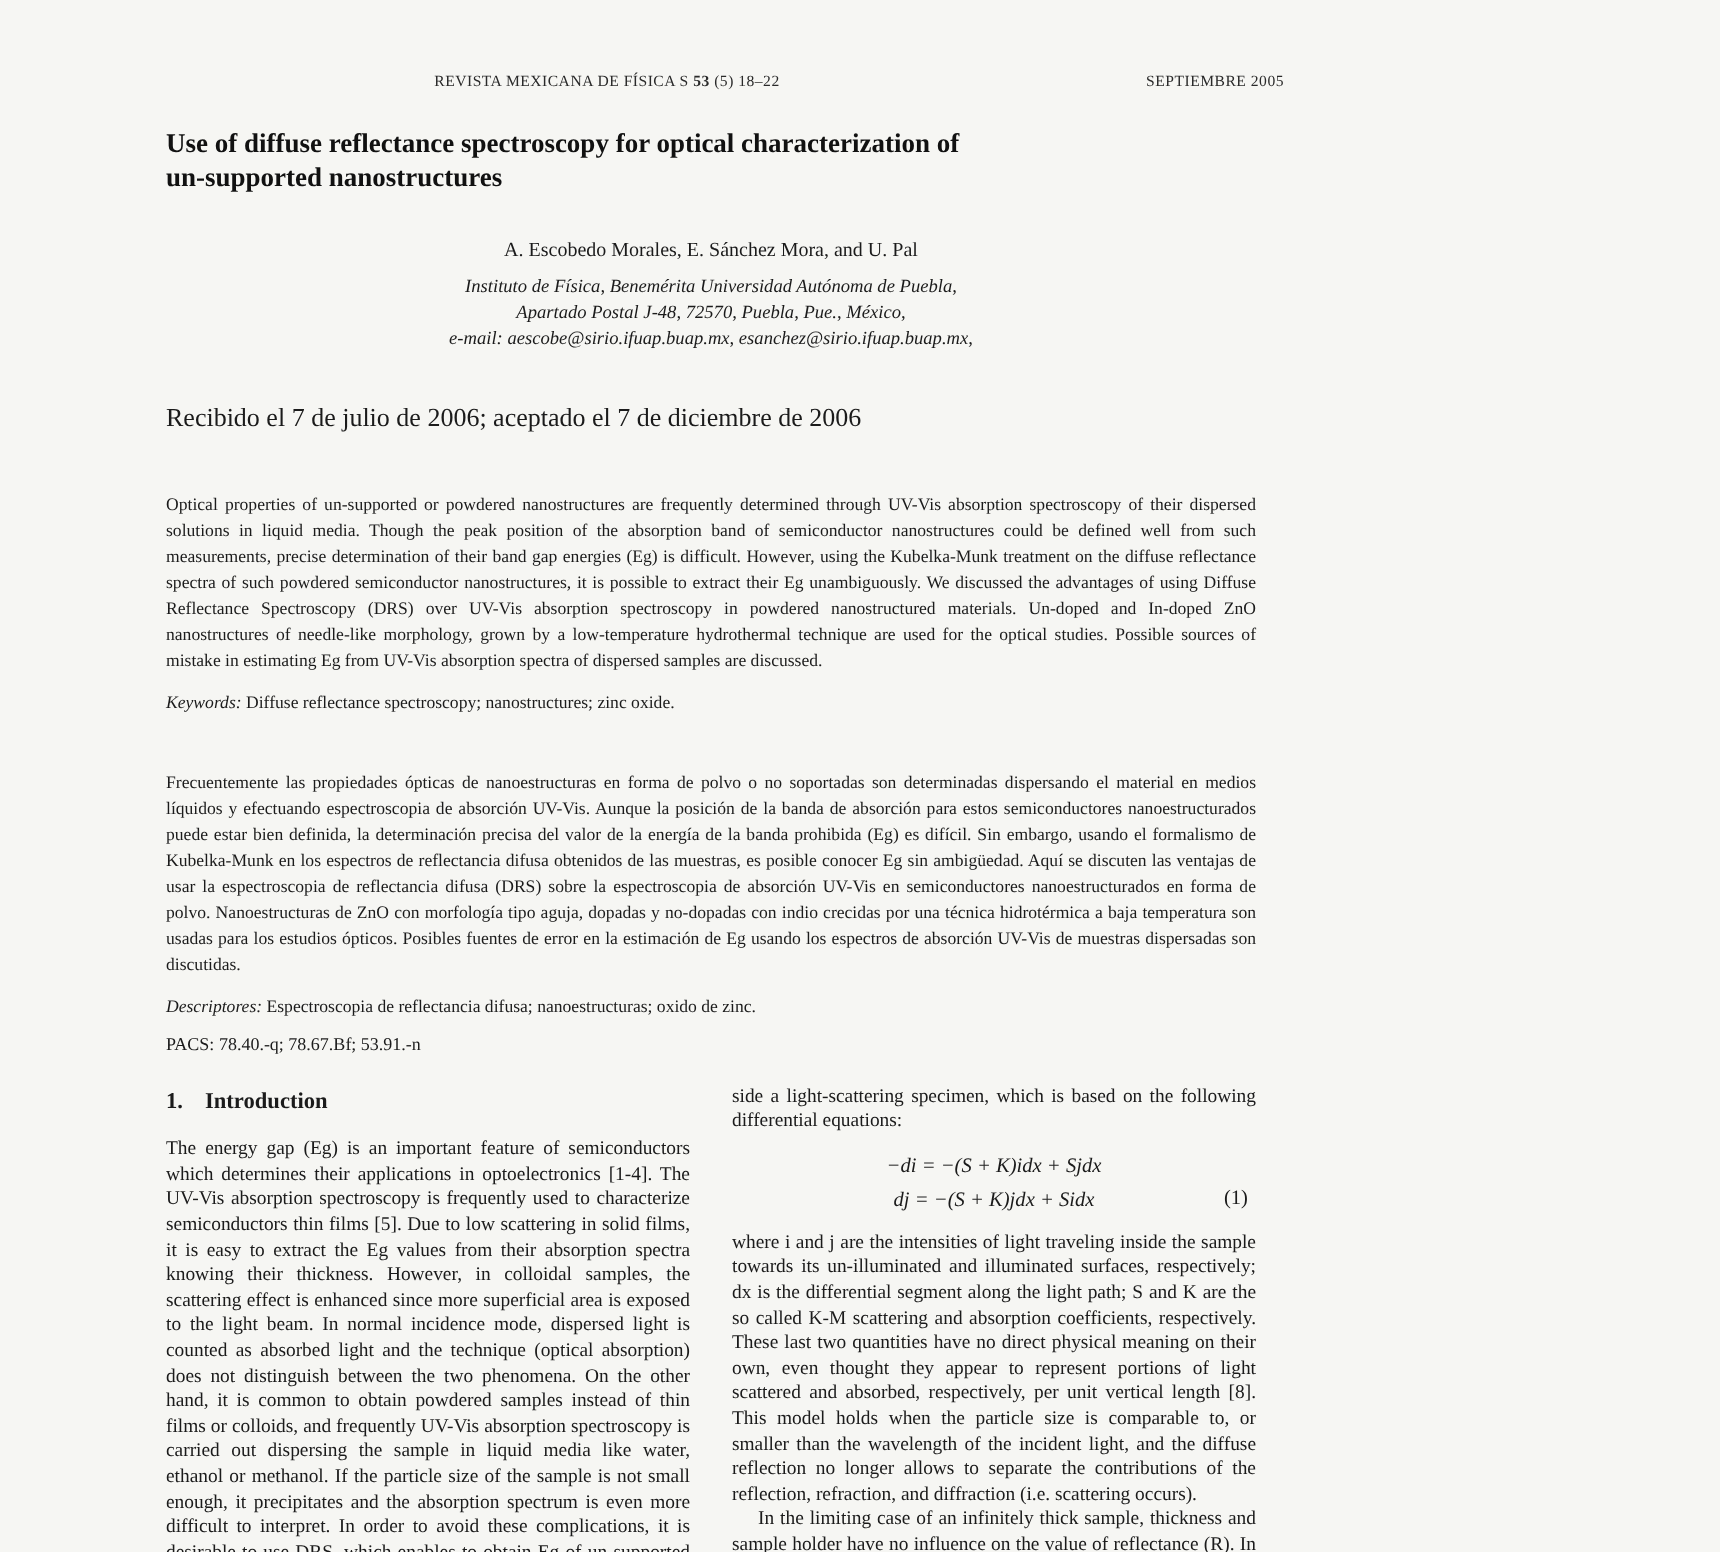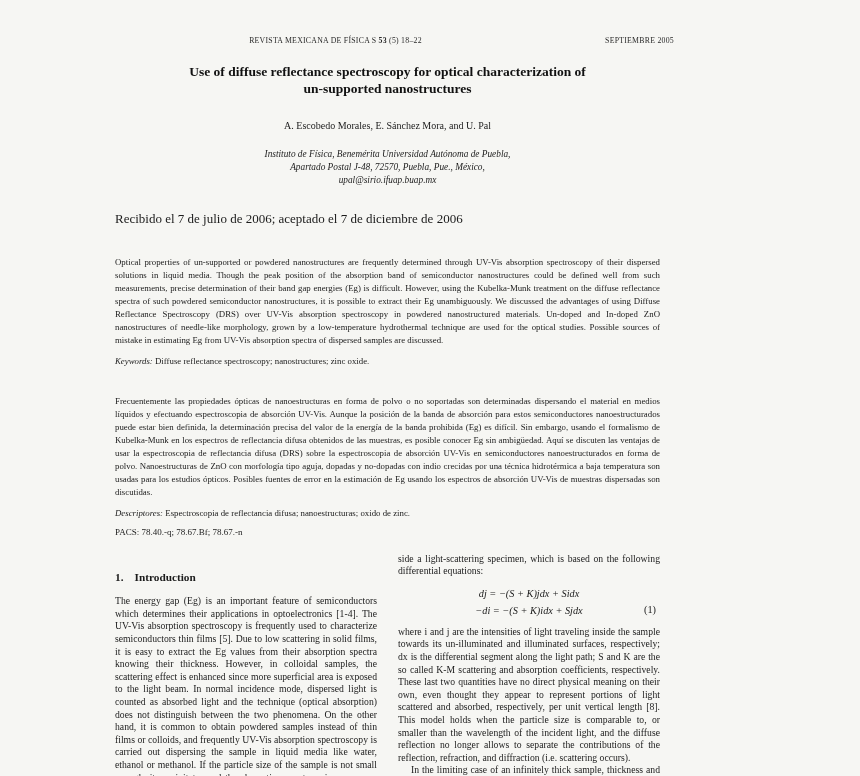--- a/index.html
+++ b/index.html
@@ -4,43 +4,43 @@
 <style>
   html,body{margin:0;padding:0;}
   body{
     width:860px;height:776px;
     background:#f6f6f3;
     font-family:"Liberation Serif","DejaVu Serif",serif;
     color:#1b1b1b;
     -webkit-font-smoothing:antialiased;
     overflow:hidden;
   }
-  .page{box-sizing:border-box;width:860px;height:640px;padding:36px 152px 0 115px;}
+  .page{box-sizing:border-box;width:860px;height:640px;padding:36px 152px 0 83px;}
   .content{width:545px;}
 
   
   .running-head{position:relative;text-align:center;font-size:7.8px;letter-spacing:.25px;color:#2a2a2a;height:10px;}
   .running-head .journal{display:inline-block;transform:translateX(-52px);white-space:nowrap;}
   .running-head .date{position:absolute;right:-14px;top:0;}
 
   
-  .paper-title{margin:17px 0 0 0;text-align:center;font-size:13.5px;font-weight:bold;line-height:17px;color:#111;}
+  .paper-title{margin:17px 0 0 0;text-align:left;font-size:13.5px;font-weight:bold;line-height:17px;color:#111;}
   .authors{margin-top:23px;text-align:center;font-size:10px;}
-  .affiliation{margin-top:17px;text-align:center;font-style:italic;font-size:9.3px;line-height:13px;}
+  .affiliation{margin-top:7px;text-align:center;font-style:italic;font-size:9.3px;line-height:13px;}
   .received{margin-top:24px;font-size:13px;}
 
   .abstract{margin-top:29px;font-size:8.8px;line-height:13px;text-align:justify;}
   .kwline{margin-top:6px;font-size:8.8px;}
   .kwline .lbl{font-style:italic;}
   .pacs{margin-top:9px;font-size:9px;}
 
   
   .columns{display:flex;gap:21px;margin-top:16px;}
   .col{width:262px;font-size:9.7px;line-height:12.6px;text-align:justify;}
-  .section-heading{font-size:11.3px;font-weight:bold;margin:18px 0 12px 0;text-align:left;}
+  .section-heading{font-size:11.3px;font-weight:bold;margin:2px 0 12px 0;text-align:left;}
   .section-heading .num{margin-right:11px;}
   .col p{margin:0;}
   .col p.indent{text-indent:13px;}
   .col p + p{margin-top:0;}
 
   
   .equation{position:relative;margin:7px 0 7px 0;text-align:center;font-style:italic;font-size:10.3px;line-height:17px;}
   .equation .eqnum{position:absolute;right:4px;bottom:1px;font-style:normal;}
   .eq2{display:flex;align-items:center;justify-content:center;gap:5px;margin:10px 0 0 0;position:relative;font-style:italic;font-size:10.3px;}
   .eq2 .eqnum{position:absolute;right:4px;top:50%;transform:translateY(-50%);font-style:normal;}
@@ -62,54 +62,54 @@
     <h1 class="paper-title">
       <span>Use of diffuse reflectance spectroscopy for optical characterization of</span><br>
       <span>un-supported nanostructures</span>
     </h1>
 
     <div class="authors">A. Escobedo Morales, E. Sánchez Mora, and U. Pal</div>
 
     <div class="affiliation">
       <div>Instituto de Física, Benemérita Universidad Autónoma de Puebla,</div>
       <div>Apartado Postal J-48, 72570, Puebla, Pue., México,</div>
-      <div>upal@sirio.ifuap.buap.mx</div>
+      <div>e-mail: aescobe@sirio.ifuap.buap.mx, esanchez@sirio.ifuap.buap.mx,</div>
     </div>
 
     <div class="received">Recibido el 7 de julio de 2006; aceptado el 7 de diciembre de 2006</div>
 
     <p class="abstract">Optical properties of un-supported or powdered nanostructures are frequently determined through UV-Vis absorption spectroscopy of their dispersed solutions in liquid media. Though the peak position of the absorption band of semiconductor nanostructures could be defined well from such measurements, precise determination of their band gap energies (Eg) is difficult. However, using the Kubelka-Munk treatment on the diffuse reflectance spectra of such powdered semiconductor nanostructures, it is possible to extract their Eg unambiguously. We discussed the advantages of using Diffuse Reflectance Spectroscopy (DRS) over UV-Vis absorption spectroscopy in powdered nanostructured materials. Un-doped and In-doped ZnO nanostructures of needle-like morphology, grown by a low-temperature hydrothermal technique are used for the optical studies. Possible sources of mistake in estimating Eg from UV-Vis absorption spectra of dispersed samples are discussed.</p>
 
     <div class="kwline">
       <span class="lbl">Keywords:</span><span> Diffuse reflectance spectroscopy; nanostructures; zinc oxide.</span>
     </div>
 
     <p class="abstract">Frecuentemente las propiedades ópticas de nanoestructuras en forma de polvo o no soportadas son determinadas dispersando el material en medios líquidos y efectuando espectroscopia de absorción UV-Vis. Aunque la posición de la banda de absorción para estos semiconductores nanoestructurados puede estar bien definida, la determinación precisa del valor de la energía de la banda prohibida (Eg) es difícil. Sin embargo, usando el formalismo de Kubelka-Munk en los espectros de reflectancia difusa obtenidos de las muestras, es posible conocer Eg sin ambigüedad. Aquí se discuten las ventajas de usar la espectroscopia de reflectancia difusa (DRS) sobre la espectroscopia de absorción UV-Vis en semiconductores nanoestructurados en forma de polvo. Nanoestructuras de ZnO con morfología tipo aguja, dopadas y no-dopadas con indio crecidas por una técnica hidrotérmica a baja temperatura son usadas para los estudios ópticos. Posibles fuentes de error en la estimación de Eg usando los espectros de absorción UV-Vis de muestras dispersadas son discutidas.</p>
 
     <div class="kwline">
       <span class="lbl">Descriptores:</span><span> Espectroscopia de reflectancia difusa; nanoestructuras; oxido de zinc.</span>
     </div>
 
-    <div class="pacs">PACS: 78.40.-q; 78.67.Bf; 78.67.-n</div>
+    <div class="pacs">PACS: 78.40.-q; 78.67.Bf; 53.91.-n</div>
 
     <div class="columns">
 
       <div class="col">
         <div class="section-heading">
           <span class="num">1.</span><span>Introduction</span>
         </div>
         <p>The energy gap (Eg) is an important feature of semiconductors which determines their applications in optoelectronics [1-4]. The UV-Vis absorption spectroscopy is frequently used to characterize semiconductors thin films [5]. Due to low scattering in solid films, it is easy to extract the Eg values from their absorption spectra knowing their thickness. However, in colloidal samples, the scattering effect is enhanced since more superficial area is exposed to the light beam. In normal incidence mode, dispersed light is counted as absorbed light and the technique (optical absorption) does not distinguish between the two phenomena. On the other hand, it is common to obtain powdered samples instead of thin films or colloids, and frequently UV-Vis absorption spectroscopy is carried out dispersing the sample in liquid media like water, ethanol or methanol. If the particle size of the sample is not small enough, it precipitates and the absorption spectrum is even more difficult to interpret. In order to avoid these complications, it is desirable to use DRS, which enables to obtain Eg of un-supported materials [6].</p>
       </div>
 
       <div class="col">
         <p>side a light-scattering specimen, which is based on the following differential equations:</p>
 
         <div class="equation">
+          <div>−di = −(S + K)idx + Sjdx</div>
           <div>dj = −(S + K)jdx + Sidx</div>
-          <div>−di = −(S + K)idx + Sjdx</div>
           <span class="eqnum">(1)</span>
         </div>
 
         <p>where i and j are the intensities of light traveling inside the sample towards its un-illuminated and illuminated surfaces, respectively; dx is the differential segment along the light path; S and K are the so called K-M scattering and absorption coefficients, respectively. These last two quantities have no direct physical meaning on their own, even thought they appear to represent portions of light scattered and absorbed, respectively, per unit vertical length [8]. This model holds when the particle size is comparable to, or smaller than the wavelength of the incident light, and the diffuse reflection no longer allows to separate the contributions of the reflection, refraction, and diffraction (i.e. scattering occurs).</p>
         <p class="indent">In the limiting case of an infinitely thick sample, thickness and sample holder have no influence on the value of reflectance (R). In this case, the Kubelka-Munk equation at any wavelength becomes:</p>
 
         <div class="eq2">
           <span class="frac">
             <span class="num">K</span>
             <span class="den">S</span>

